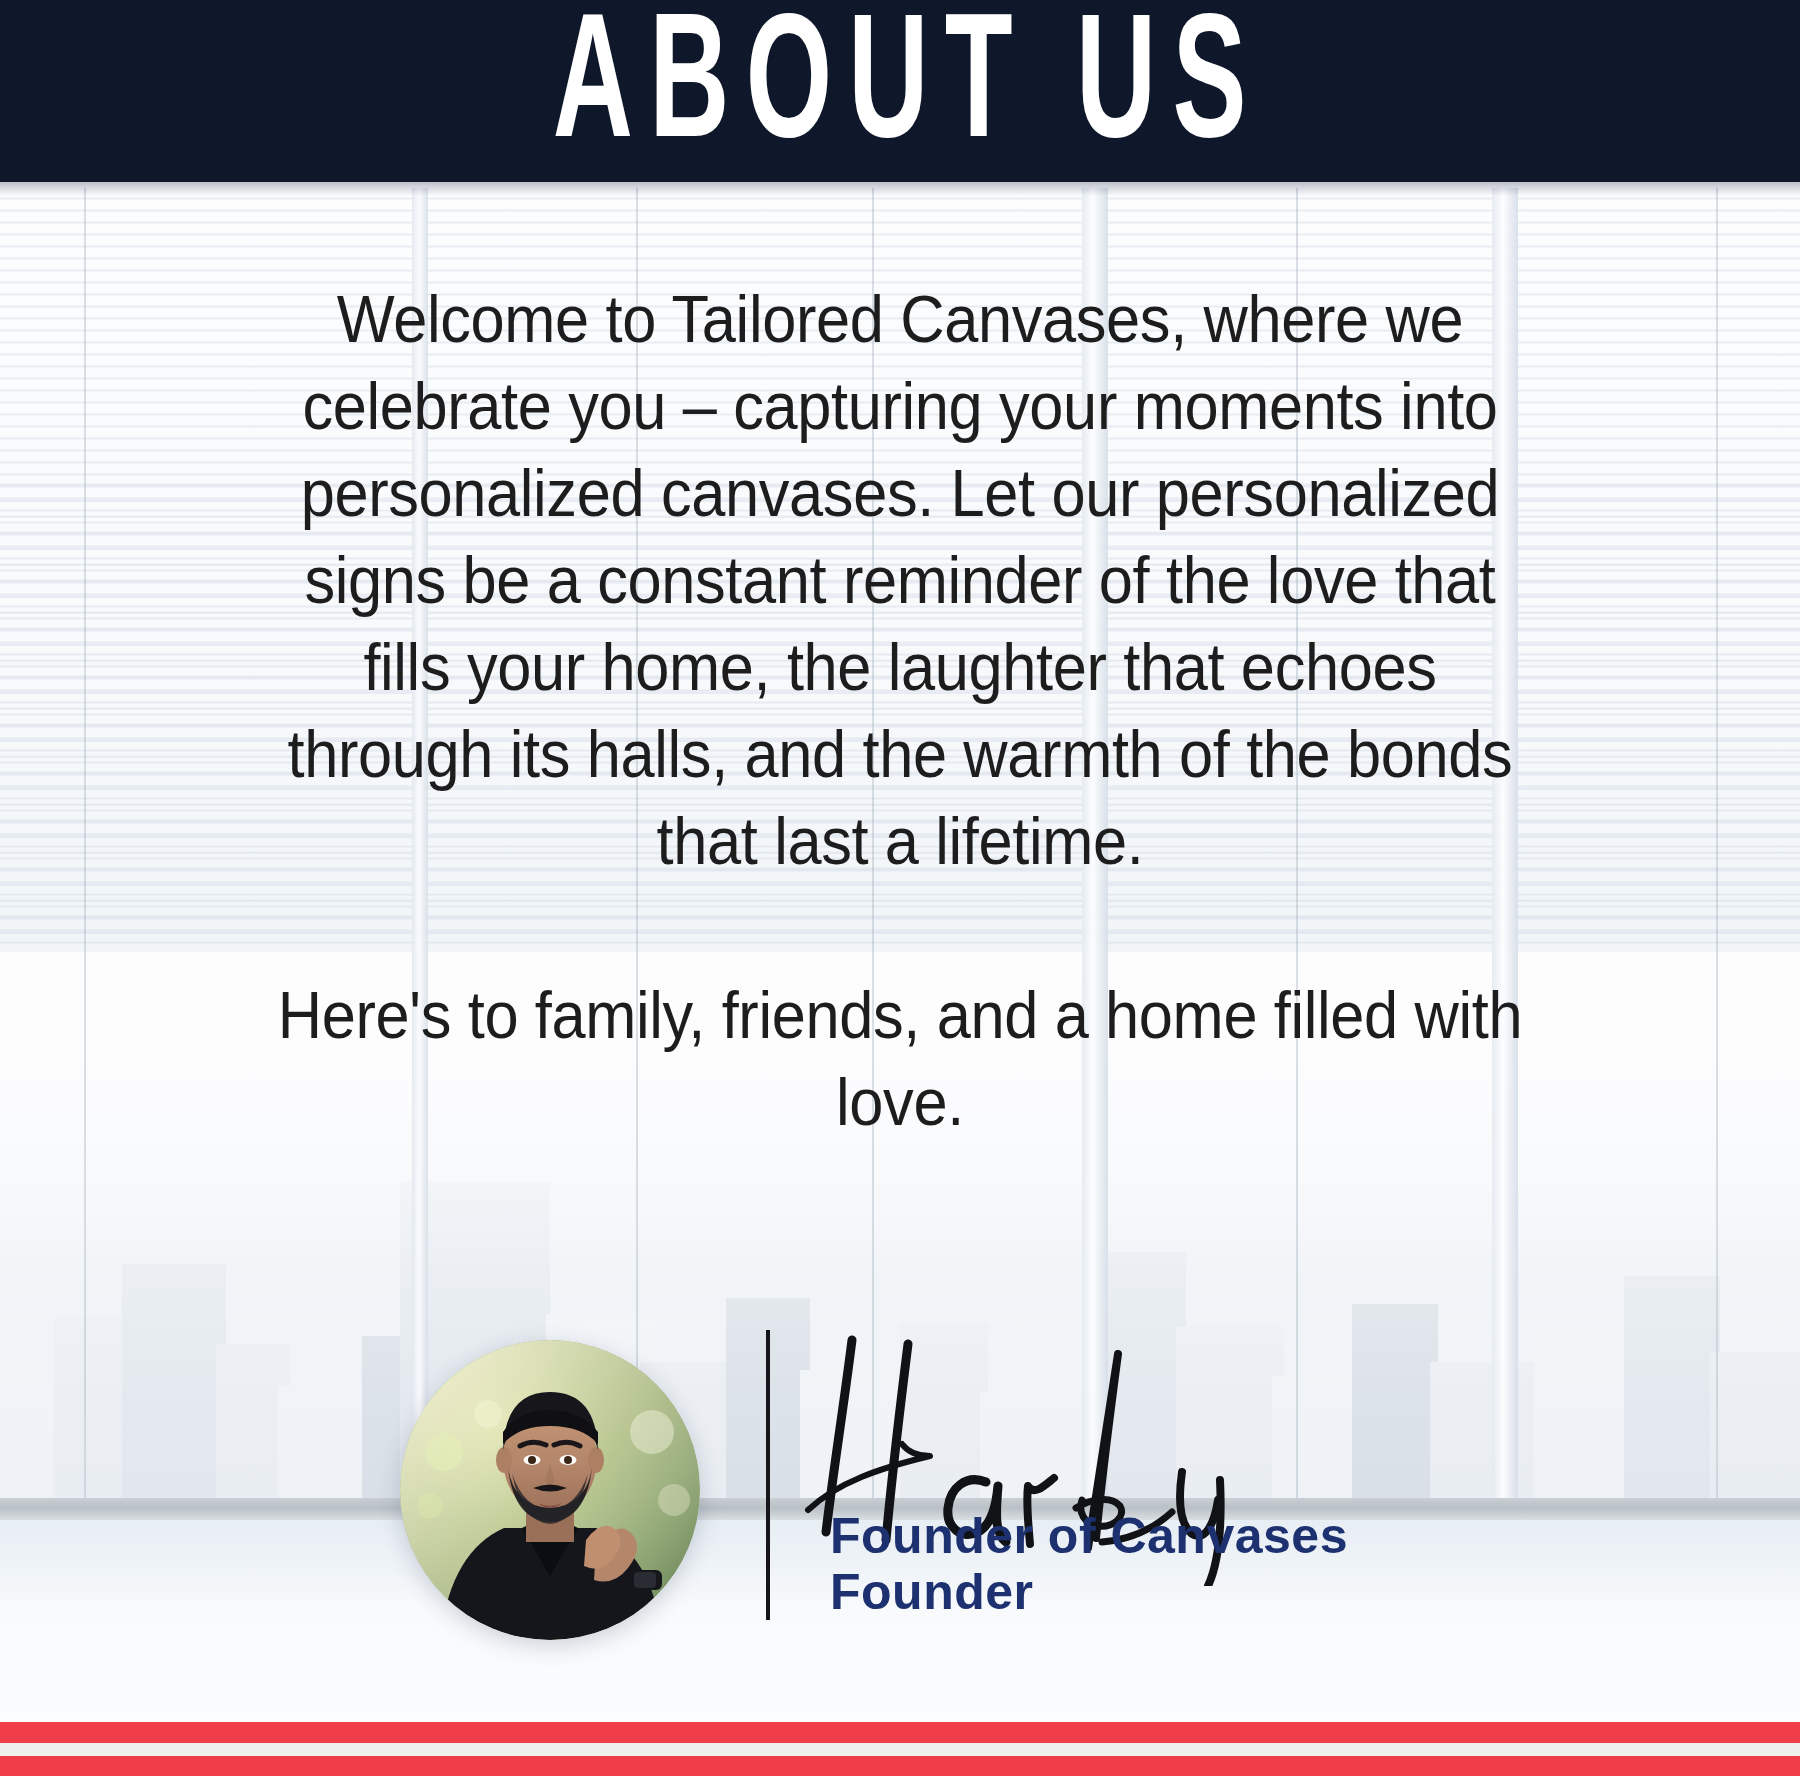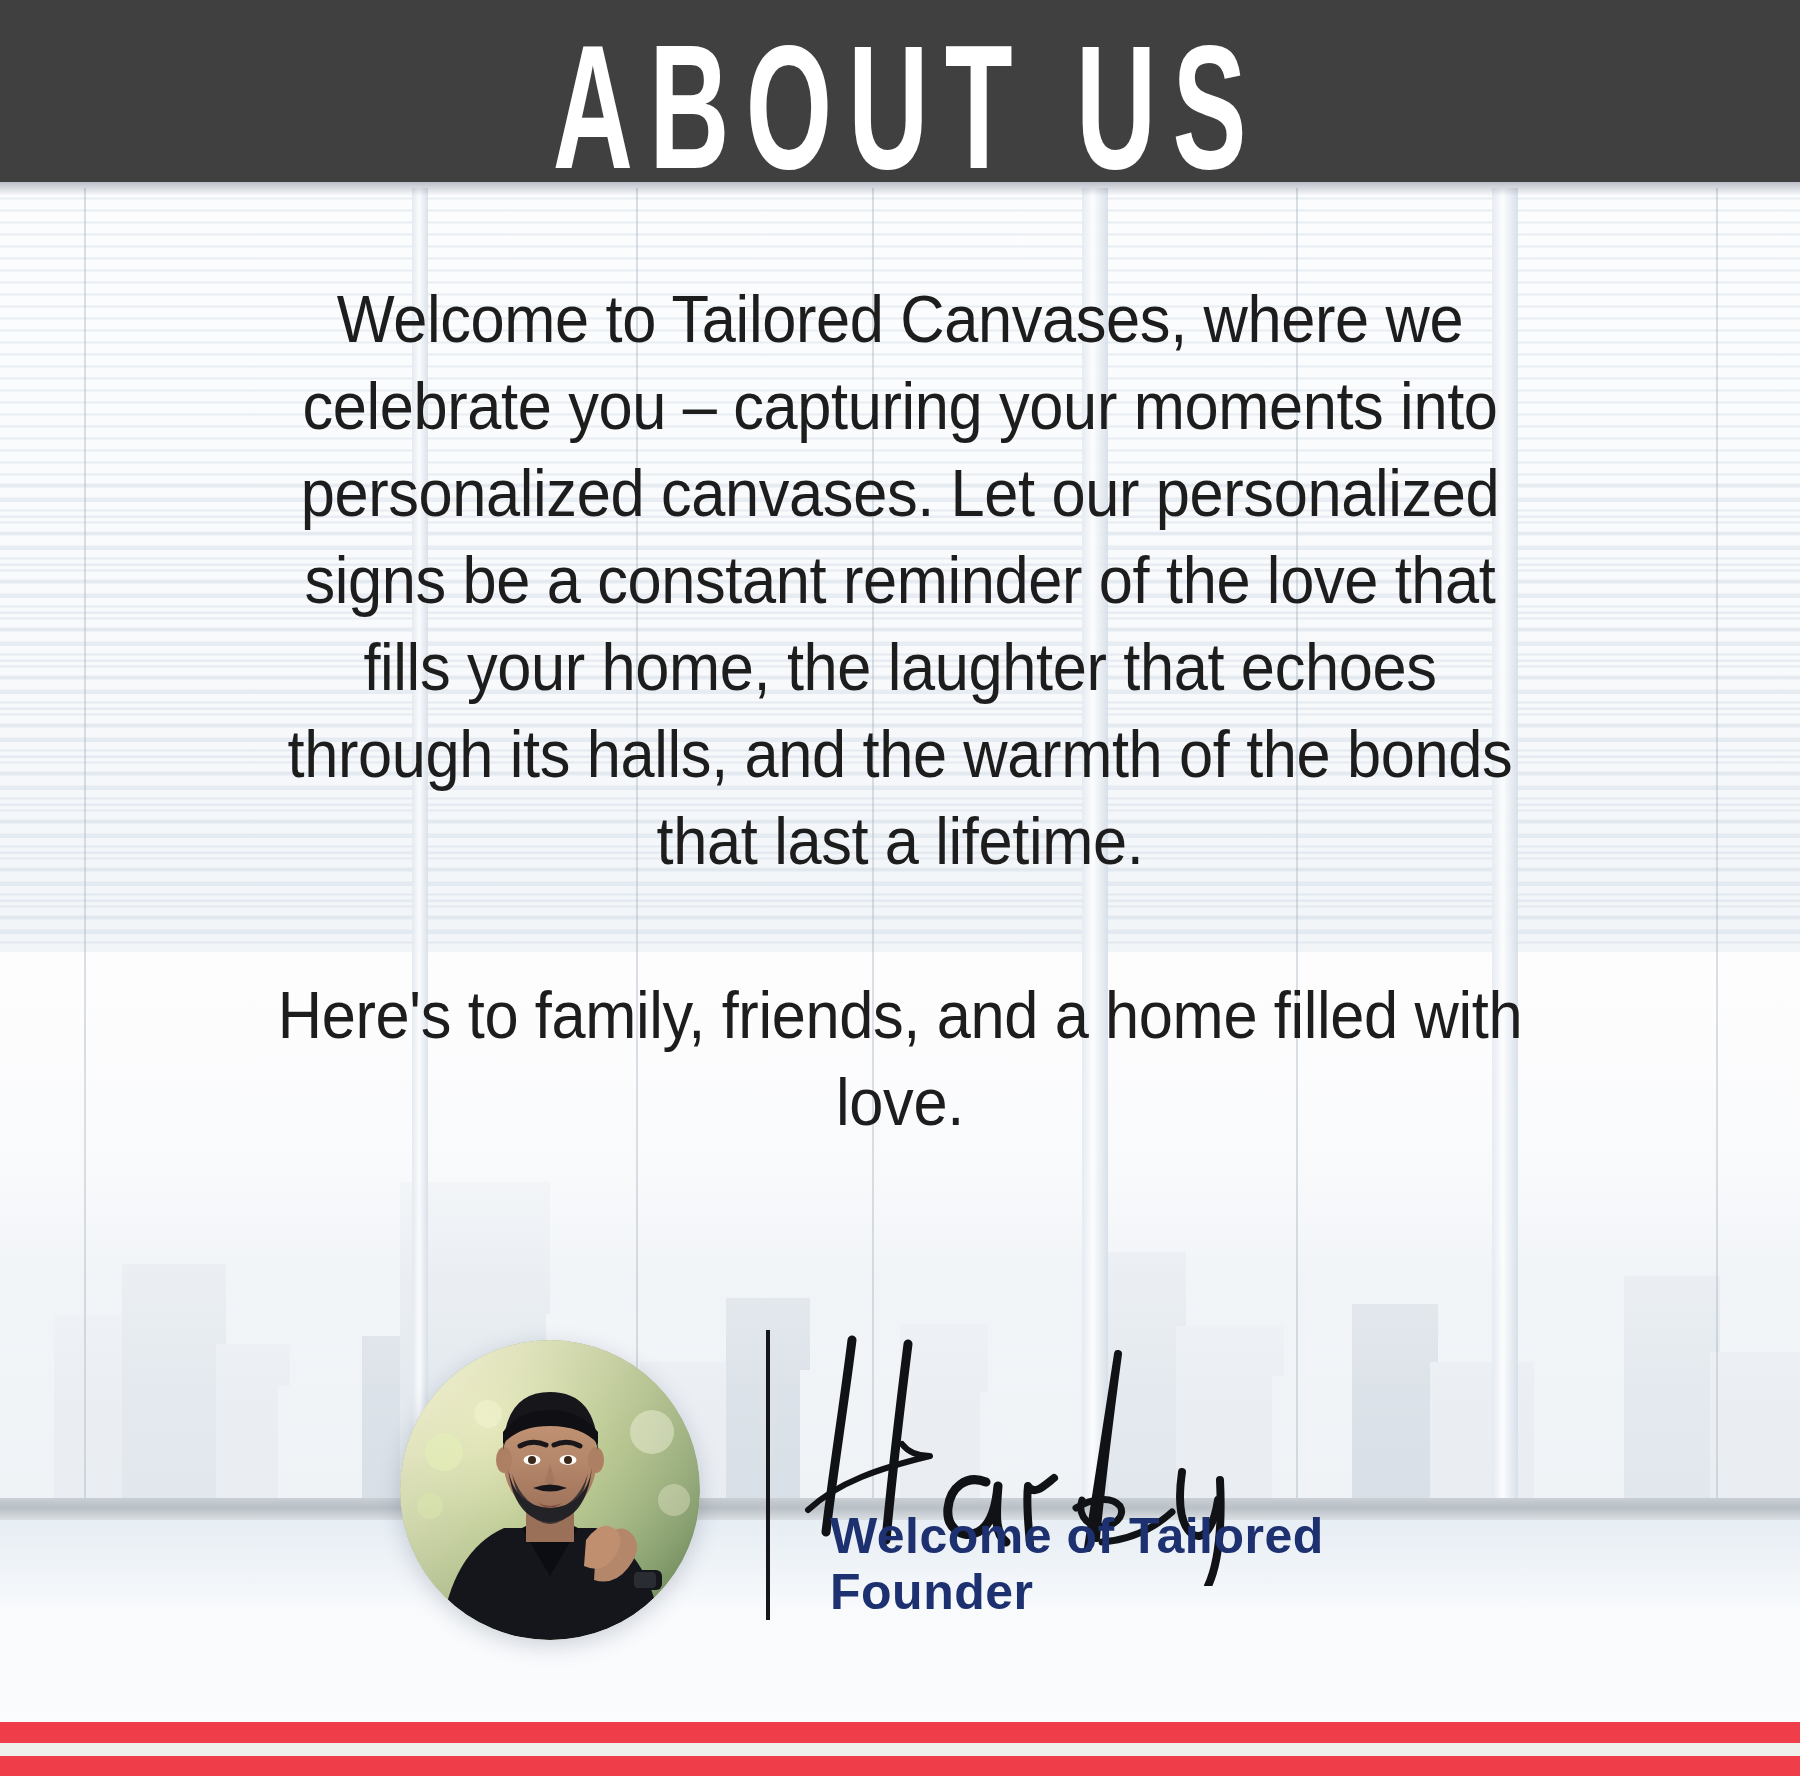--- a/index.html
+++ b/index.html
@@ -90,22 +90,22 @@
     background:linear-gradient(to bottom,#f3f6f9 0%,#f8fafc 40%,#fbfcfe 100%);
   }
   .floor-sheen{
     position:absolute;left:0;right:0;top:1520px;height:90px;
     background:linear-gradient(to bottom,rgba(224,233,241,.65),rgba(255,255,255,0));
   }
 
   
   .header{
     position:absolute;left:0;top:0;width:1800px;height:182px;
-    background:#404040;
-    display:flex;align-items:flex-end;justify-content:center;
+    background:#0f172a;
+    display:flex;align-items:flex-start;justify-content:center;
     z-index:8;
   }
   .header-title{
     color:#ffffff;
     font-family:"Liberation Sans",sans-serif;
     font-weight:700;
     font-size:150px;
     line-height:1;
     letter-spacing:22px;
     text-indent:22px;
@@ -334,21 +334,21 @@
 
           <path d="M312 246 C338 244 362 234 382 216" stroke-width="7"></path>
 
           <path d="M392 176 C388 204 390 228 402 238 C414 246 424 230 428 204" stroke-width="8"></path>
           <path d="M430 184 C432 226 430 264 418 290" stroke-width="8"></path>
         </g>
       </svg>
     </div>
 
     <div class="role">
-      <div>Welcome of Tailored</div>
+      <div>Founder of Canvases</div>
       <div>Founder</div>
     </div>
   </div>
 
   <div class="bar bar-red-1"></div>
   <div class="bar bar-gap"></div>
   <div class="bar bar-red-2"></div>
 
 </div>
 

